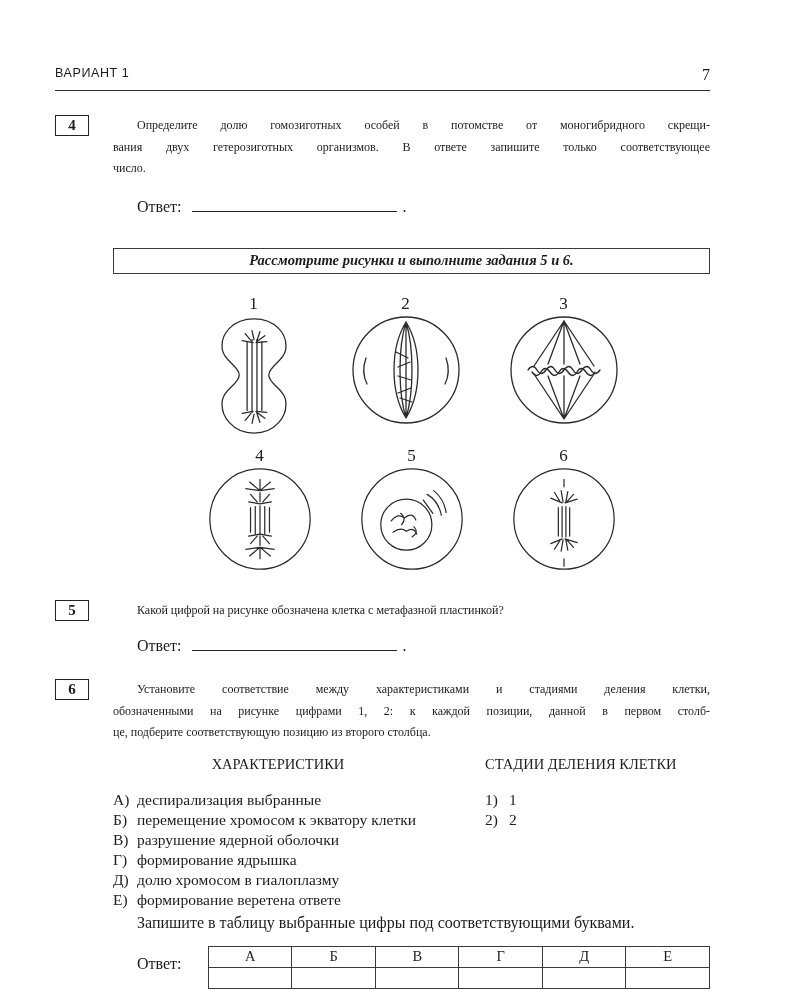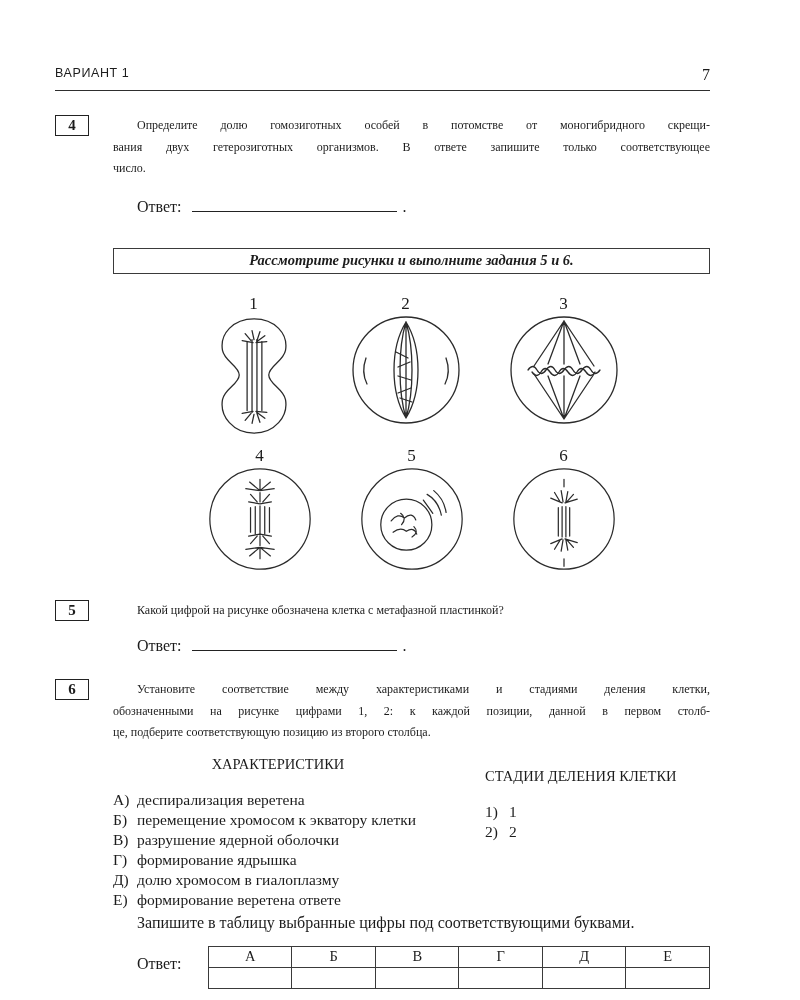--- a/index.html
+++ b/index.html
@@ -51,21 +51,21 @@
   .figures { margin-left:58px; margin-top:20px; display:flex; flex-direction:column; gap:6px; align-items:center; }
   .fig-row { display:flex; gap:46px; align-items:flex-start; }
   .figure { display:flex; flex-direction:column; align-items:center; }
   .fig-num { font-size:17px; line-height:20px; }
   .figure svg { display:block; }
 
   
   .match { position:relative; margin-left:58px; margin-top:10px; height:150px; font-size:15.5px; line-height:20px; }
   .left-col { width:330px; }
   .col-head { font-size:14.5px; text-align:center; margin-bottom:16px; }
-  .right-col { position:absolute; left:372px; top:12px; }
+  .right-col { position:absolute; left:372px; top:0; }
   .right-col .col-head { text-align:left; }
   .item-row { display:flex; }
   .item-letter { display:inline-block; width:24px; flex:none; }
   .stage-key { display:inline-block; width:24px; }
 
   .table-instr { margin-left:58px; padding-left:24px; margin-top:10px; font-size:16px; }
 
   
   .answer-table-block { margin-left:58px; margin-top:14px; display:flex; }
   .answer-table-label { font-size:16px; padding-left:24px; padding-top:9px; width:95px; flex:none; }
@@ -189,21 +189,21 @@
       <div class="line stretch first-line">Установите соответствие между характеристиками и стадиями деления клетки,</div>
       <div class="line stretch">обозначенными на рисунке цифрами 1, 2: к каждой позиции, данной в первом столб-</div>
       <div class="line">це, подберите соответствующую позицию из второго столбца.</div>
     </div>
 
     <div class="match">
       <div class="left-col">
         <div class="col-head">ХАРАКТЕРИСТИКИ</div>
         <div class="item-row">
           <span class="item-letter">А)</span>
-            <span>деспирализация веретена</span>
+            <span>деспирализация выбранные</span>
         </div>
         <div class="item-row">
           <span class="item-letter">Б)</span>
             <span>перемещение хромосом к экватору клетки</span>
         </div>
         <div class="item-row">
           <span class="item-letter">В)</span>
             <span>разрушение ядерной оболочки</span>
         </div>
         <div class="item-row">

